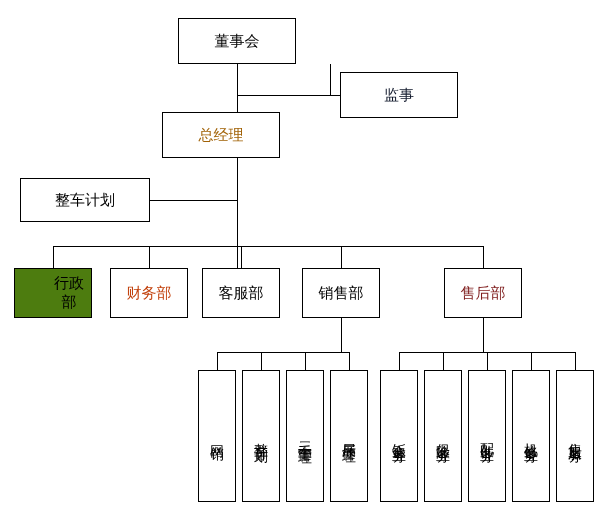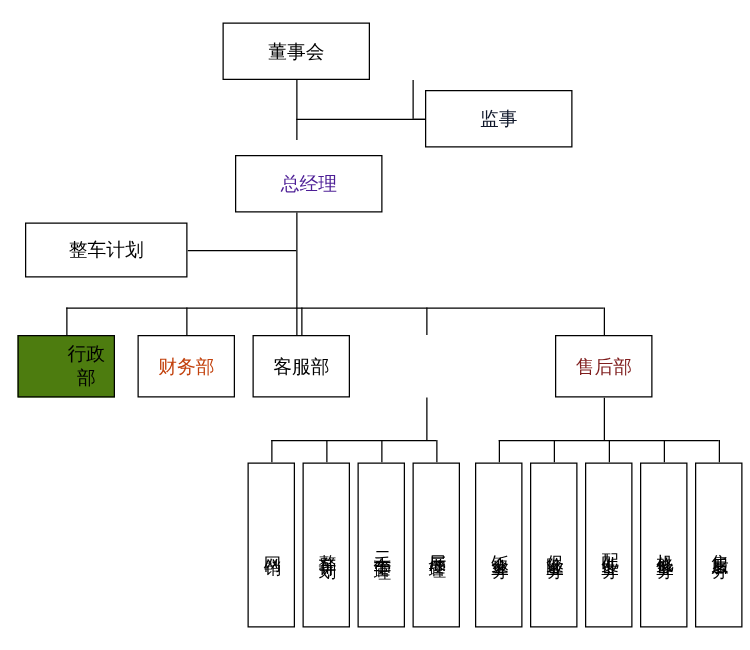--- a/index.html
+++ b/index.html
@@ -68,25 +68,26 @@
     <div class="line v" style="left: 349px; top: 352px; height: 18px; background: rgb(0, 0, 0);"></div>
     <div class="line v" style="left: 483px; top: 318px; height: 34px; background: rgb(0, 0, 0);"></div>
     <div class="line h" style="left: 399px; top: 352px; width: 176px; background: rgb(0, 0, 0);"></div>
     <div class="line v" style="left: 399px; top: 352px; height: 18px; background: rgb(0, 0, 0);"></div>
     <div class="line v" style="left: 443px; top: 352px; height: 18px; background: rgb(0, 0, 0);"></div>
     <div class="line v" style="left: 487px; top: 352px; height: 18px; background: rgb(0, 0, 0);"></div>
     <div class="line v" style="left: 531px; top: 352px; height: 18px; background: rgb(0, 0, 0);"></div>
     <div class="line v" style="left: 575px; top: 352px; height: 18px; background: rgb(0, 0, 0);"></div>
     <div class="node" style="left: 178px; top: 18px; width: 118px; height: 46px; border-color: rgb(0, 0, 0); background: rgb(255, 255, 255); color: rgb(0, 0, 0);">董事会</div>
     <div class="node" style="left: 340px; top: 72px; width: 118px; height: 46px; border-color: rgb(0, 0, 0); background: rgb(255, 255, 255); color: #0f172a;">监事</div>
-    <div class="node" style="left: 188px; top: 112px; width: 118px; height: 46px; border-color: rgb(0, 0, 0); background: rgb(255, 255, 255); color: #4c1d95; margin-top: 12px;">总经理</div>
+    <div class="node" style="left: 162px; top: 112px; width: 118px; height: 46px; border-color: rgb(0, 0, 0); background: rgb(255, 255, 255); color: #a16207;">总经理</div>
     <div class="node" style="left: 20px; top: 178px; width: 130px; height: 44px; border-color: rgb(0, 0, 0); background: rgb(255, 255, 255); color: rgb(0, 0, 0);">整车计划</div>
     <div class="node" style="left: 14px; top: 268px; width: 78px; height: 50px; border-color: rgb(0, 0, 0); background: #4d7c0f; color: rgb(0, 0, 0); padding-left: 32px;">行政部</div>
     <div class="node" style="left: 110px; top: 268px; width: 78px; height: 50px; border-color: rgb(0, 0, 0); background: rgb(255, 255, 255); color: #c2410c;">财务部</div>
     <div class="node" style="left: 202px; top: 268px; width: 78px; height: 50px; border-color: rgb(0, 0, 0); background: rgb(255, 255, 255); color: rgb(0, 0, 0);">客服部</div>
+    <div class="node" style="left: 302px; top: 268px; width: 78px; height: 50px; border-color: rgb(0, 0, 0); background: rgb(255, 255, 255); color: rgb(0, 0, 0);">销售部</div>
     <div class="node" style="left: 444px; top: 268px; width: 78px; height: 50px; border-color: rgb(0, 0, 0); background: rgb(255, 255, 255); color: #7f1d1d;">售后部</div>
     <div class="node vertical" style="left: 198px; top: 370px; width: 38px; height: 132px; border-color: rgb(0, 0, 0); background: rgb(255, 255, 255); color: rgb(0, 0, 0);">网销</div>
     <div class="node vertical" style="left: 242px; top: 370px; width: 38px; height: 132px; border-color: rgb(0, 0, 0); background: rgb(255, 255, 255); color: rgb(0, 0, 0);">整车计划</div>
     <div class="node vertical" style="left: 286px; top: 370px; width: 38px; height: 132px; border-color: rgb(0, 0, 0); background: rgb(255, 255, 255); color: rgb(0, 0, 0);">二手车管理</div>
     <div class="node vertical" style="left: 330px; top: 370px; width: 38px; height: 132px; border-color: rgb(0, 0, 0); background: rgb(255, 255, 255); color: rgb(0, 0, 0);">展厅管理</div>
     <div class="node vertical" style="left: 380px; top: 370px; width: 38px; height: 132px; border-color: rgb(0, 0, 0); background: rgb(255, 255, 255); color: rgb(0, 0, 0);">钣金业务</div>
     <div class="node vertical" style="left: 424px; top: 370px; width: 38px; height: 132px; border-color: rgb(0, 0, 0); background: rgb(255, 255, 255); color: rgb(0, 0, 0);">保险业务</div>
     <div class="node vertical" style="left: 468px; top: 370px; width: 38px; height: 132px; border-color: rgb(0, 0, 0); background: rgb(255, 255, 255); color: rgb(0, 0, 0);">配件业务</div>
     <div class="node vertical" style="left: 512px; top: 370px; width: 38px; height: 132px; border-color: rgb(0, 0, 0); background: rgb(255, 255, 255); color: rgb(0, 0, 0);">机修业务</div>
     <div class="node vertical" style="left: 556px; top: 370px; width: 38px; height: 132px; border-color: rgb(0, 0, 0); background: rgb(255, 255, 255); color: rgb(0, 0, 0);">售后服务</div>

